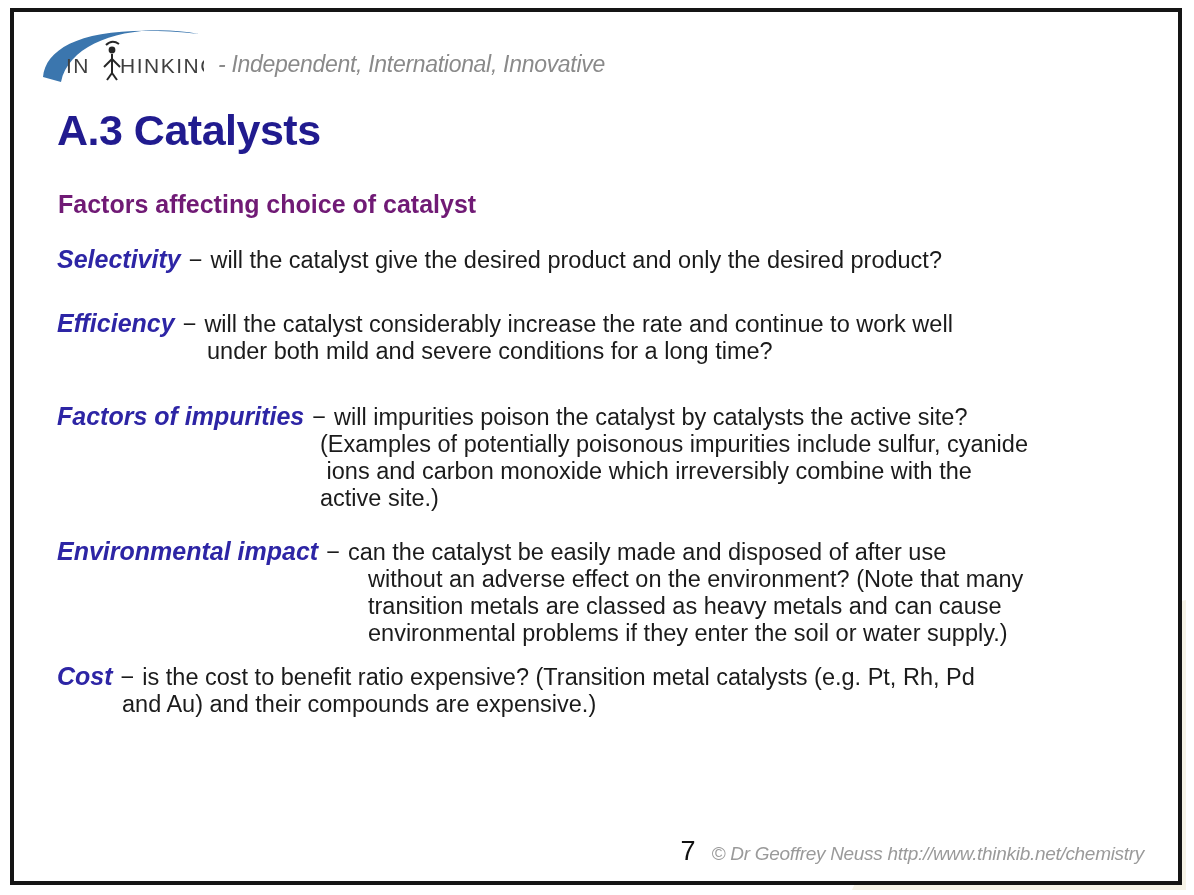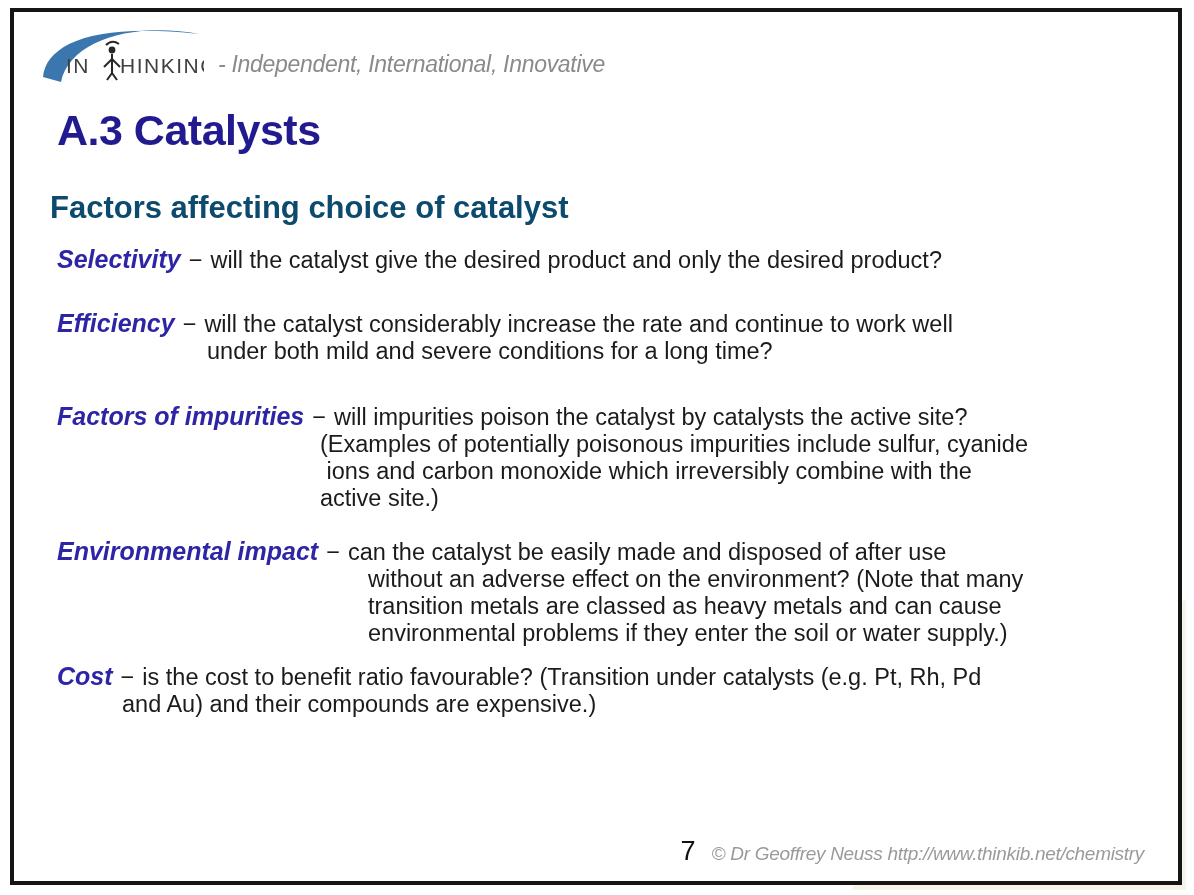--- a/index.html
+++ b/index.html
@@ -9,21 +9,21 @@
   .watermark{position:absolute;left:0;top:0;width:1194px;height:895px;z-index:0;pointer-events:none;}
   .content{position:absolute;inset:0;z-index:1;}
 
   
   .logo-row{position:absolute;left:36px;top:20px;display:flex;align-items:flex-end;gap:14px;}
   .logo-svg{display:block;}
   .tagline{font-style:italic;color:#8a8a8a;font-size:23px;letter-spacing:-0.3px;padding-bottom:6px;white-space:pre;}
 
   
   .title{position:absolute;left:57px;top:106px;font-size:43px;font-weight:bold;color:#211b8f;letter-spacing:-0.5px;}
-  .subtitle{position:absolute;left:50px;top:190px;font-size:31px;font-weight:bold;color:#0c4a6e;}
+  .subtitle{position:absolute;left:58px;top:190px;font-size:25px;font-weight:bold;color:#701a75;}
 
   
   .body{position:absolute;left:57px;top:246px;width:1105px;font-size:23.5px;line-height:27px;}
   .para{margin:0;}
   .p1{margin-top:36px;}
   .p2{margin-top:38px;}
   .p3{margin-top:26px;}
   .p4{margin-top:16px;}
   .term{font-weight:bold;font-style:italic;color:#2d25a5;font-size:25px;}
   .dash{margin:0 8px;color:#1b1b1b;}
@@ -98,21 +98,21 @@
       </div>
 
       <div class="para p3">
         <span class="term">Environmental impact</span><span class="dash">−</span><span class="bline">can the catalyst be easily made and disposed of after use</span>
         <div class="cont">without an adverse effect on the environment? (Note that many</div>
         <div class="cont">transition metals are classed as heavy metals and can cause</div>
         <div class="cont">environmental problems if they enter the soil or water supply.)</div>
       </div>
 
       <div class="para p4">
-        <span class="term">Cost</span><span class="dash">−</span><span class="bline">is the cost to benefit ratio favourable? (Transition under catalysts (e.g. Pt, Rh, Pd</span>
+        <span class="term">Cost</span><span class="dash">−</span><span class="bline">is the cost to benefit ratio expensive? (Transition metal catalysts (e.g. Pt, Rh, Pd</span>
         <div class="cont">and Au) and their compounds are expensive.)</div>
       </div>
 
     </div>
 
     <div class="footer">
       <span class="page-number">7</span>
       <span class="copyright">© Dr Geoffrey Neuss http://www.thinkib.net/chemistry</span>
     </div>
 

